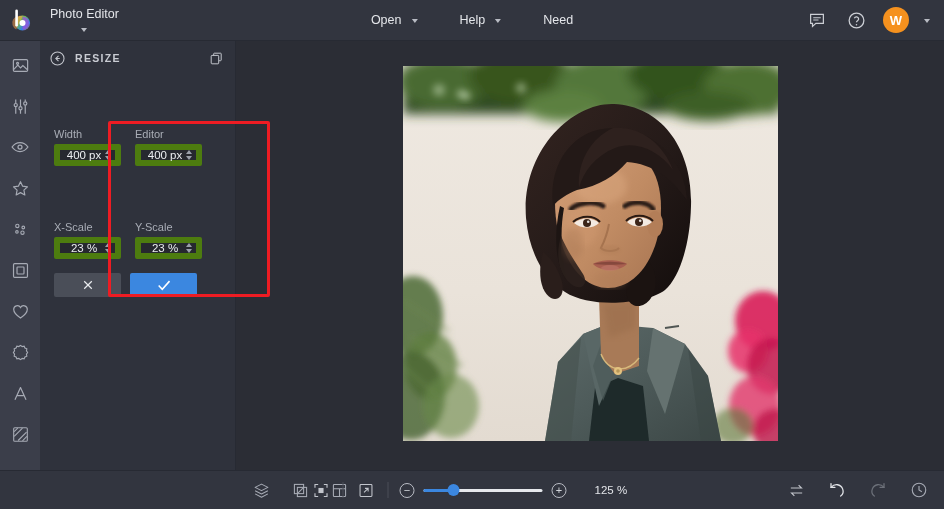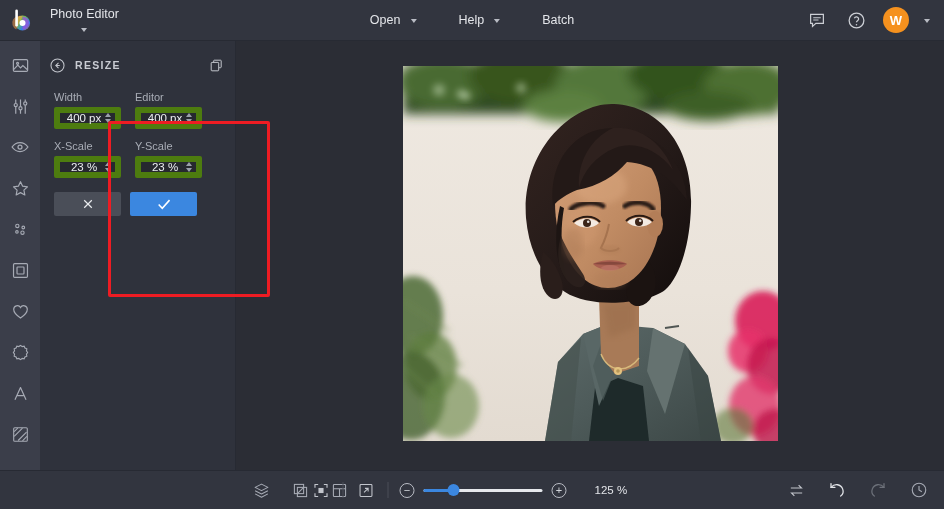--- a/index.html
+++ b/index.html
@@ -39,33 +39,33 @@
 
   
   .rail {
     width:40px; background:#3b3e4a; display:flex; flex-direction:column;
     align-items:center; padding-top:10px; gap:13px; flex:none;
   }
   .rail-item { width:28px;height:28px;display:flex;align-items:center;justify-content:center;cursor:pointer;border-radius:3px;}
 
   
   .panel { width:196px; background:#2f323c; flex:none; position:relative; border-right:1px solid #272a33;}
-  .panel-head { height:28px; display:flex; align-items:center; padding:0 9px 0 6px; margin-top:10px;}
+  .panel-head { height:28px; display:flex; align-items:center; padding:0 9px 0 6px; margin-top:3px;}
   .back-ico { width:22px;height:22px;display:flex;align-items:center;justify-content:center;cursor:pointer;}
   .panel-title { font-size:10.5px; letter-spacing:1.3px; color:#c9ccd3; font-weight:bold; margin-left:7px; flex:1;}
   .dupe-ico { width:20px;height:20px;display:flex;align-items:center;justify-content:center;cursor:pointer;}
 
   .redbox {
     position:absolute; left:68px; top:80px; width:162px; height:176px;
     border:3px solid #ee1c23; border-radius:2px; pointer-events:none; z-index:6;
   }
 
   .fields { padding:12px 12px 0 14px; }
   .frow { display:flex; gap:14px; }
-  .fcell { width:67px; }
+  .fcell { width:67px;margin-top:44px; }
   .flabel { font-size:11px; color:#a9adb6; margin-bottom:4px; display:block; }
   .finput {
     height:22px; background:#26282f; border:6px solid #4d7c0f; border-radius:2px;
     display:flex; align-items:center; padding:0 3px 0 5px; cursor:text;
   }
   .fval { flex:1; text-align:center; font-size:11.5px; color:#eceef1; }
   .spin { display:flex; flex-direction:column; gap:2px; width:9px; align-items:center; }
   .spin div { width:0;height:0;border-left:3px solid transparent;border-right:3px solid transparent;cursor:pointer;}
   .spin .up { border-bottom:4px solid #9ba0aa; }
   .spin .dn { border-top:4px solid #9ba0aa; }
@@ -145,21 +145,21 @@
     <div class="center-group">
       <div class="topbtn">
         <span>Open</span>
         <span class="chev"></span>
       </div>
       <div class="topbtn">
         <span>Help</span>
         <span class="chev"></span>
       </div>
       <div class="topbtn">
-        <span>Batch</span>
+        <span>Need</span>
       </div>
     </div>
 
     <div class="right-group">
       <div class="icon-btn">
         <svg width="18" height="18" viewBox="0 0 24 24" fill="none" stroke="#cdd0d6" stroke-width="1.6">
           <path d="M3.5 4.5h17v12h-10l-4.5 4v-4h-2.5z"></path>
           <path d="M7 9h10M7 12h7" stroke-width="1.3"></path>
         </svg>
       </div>

